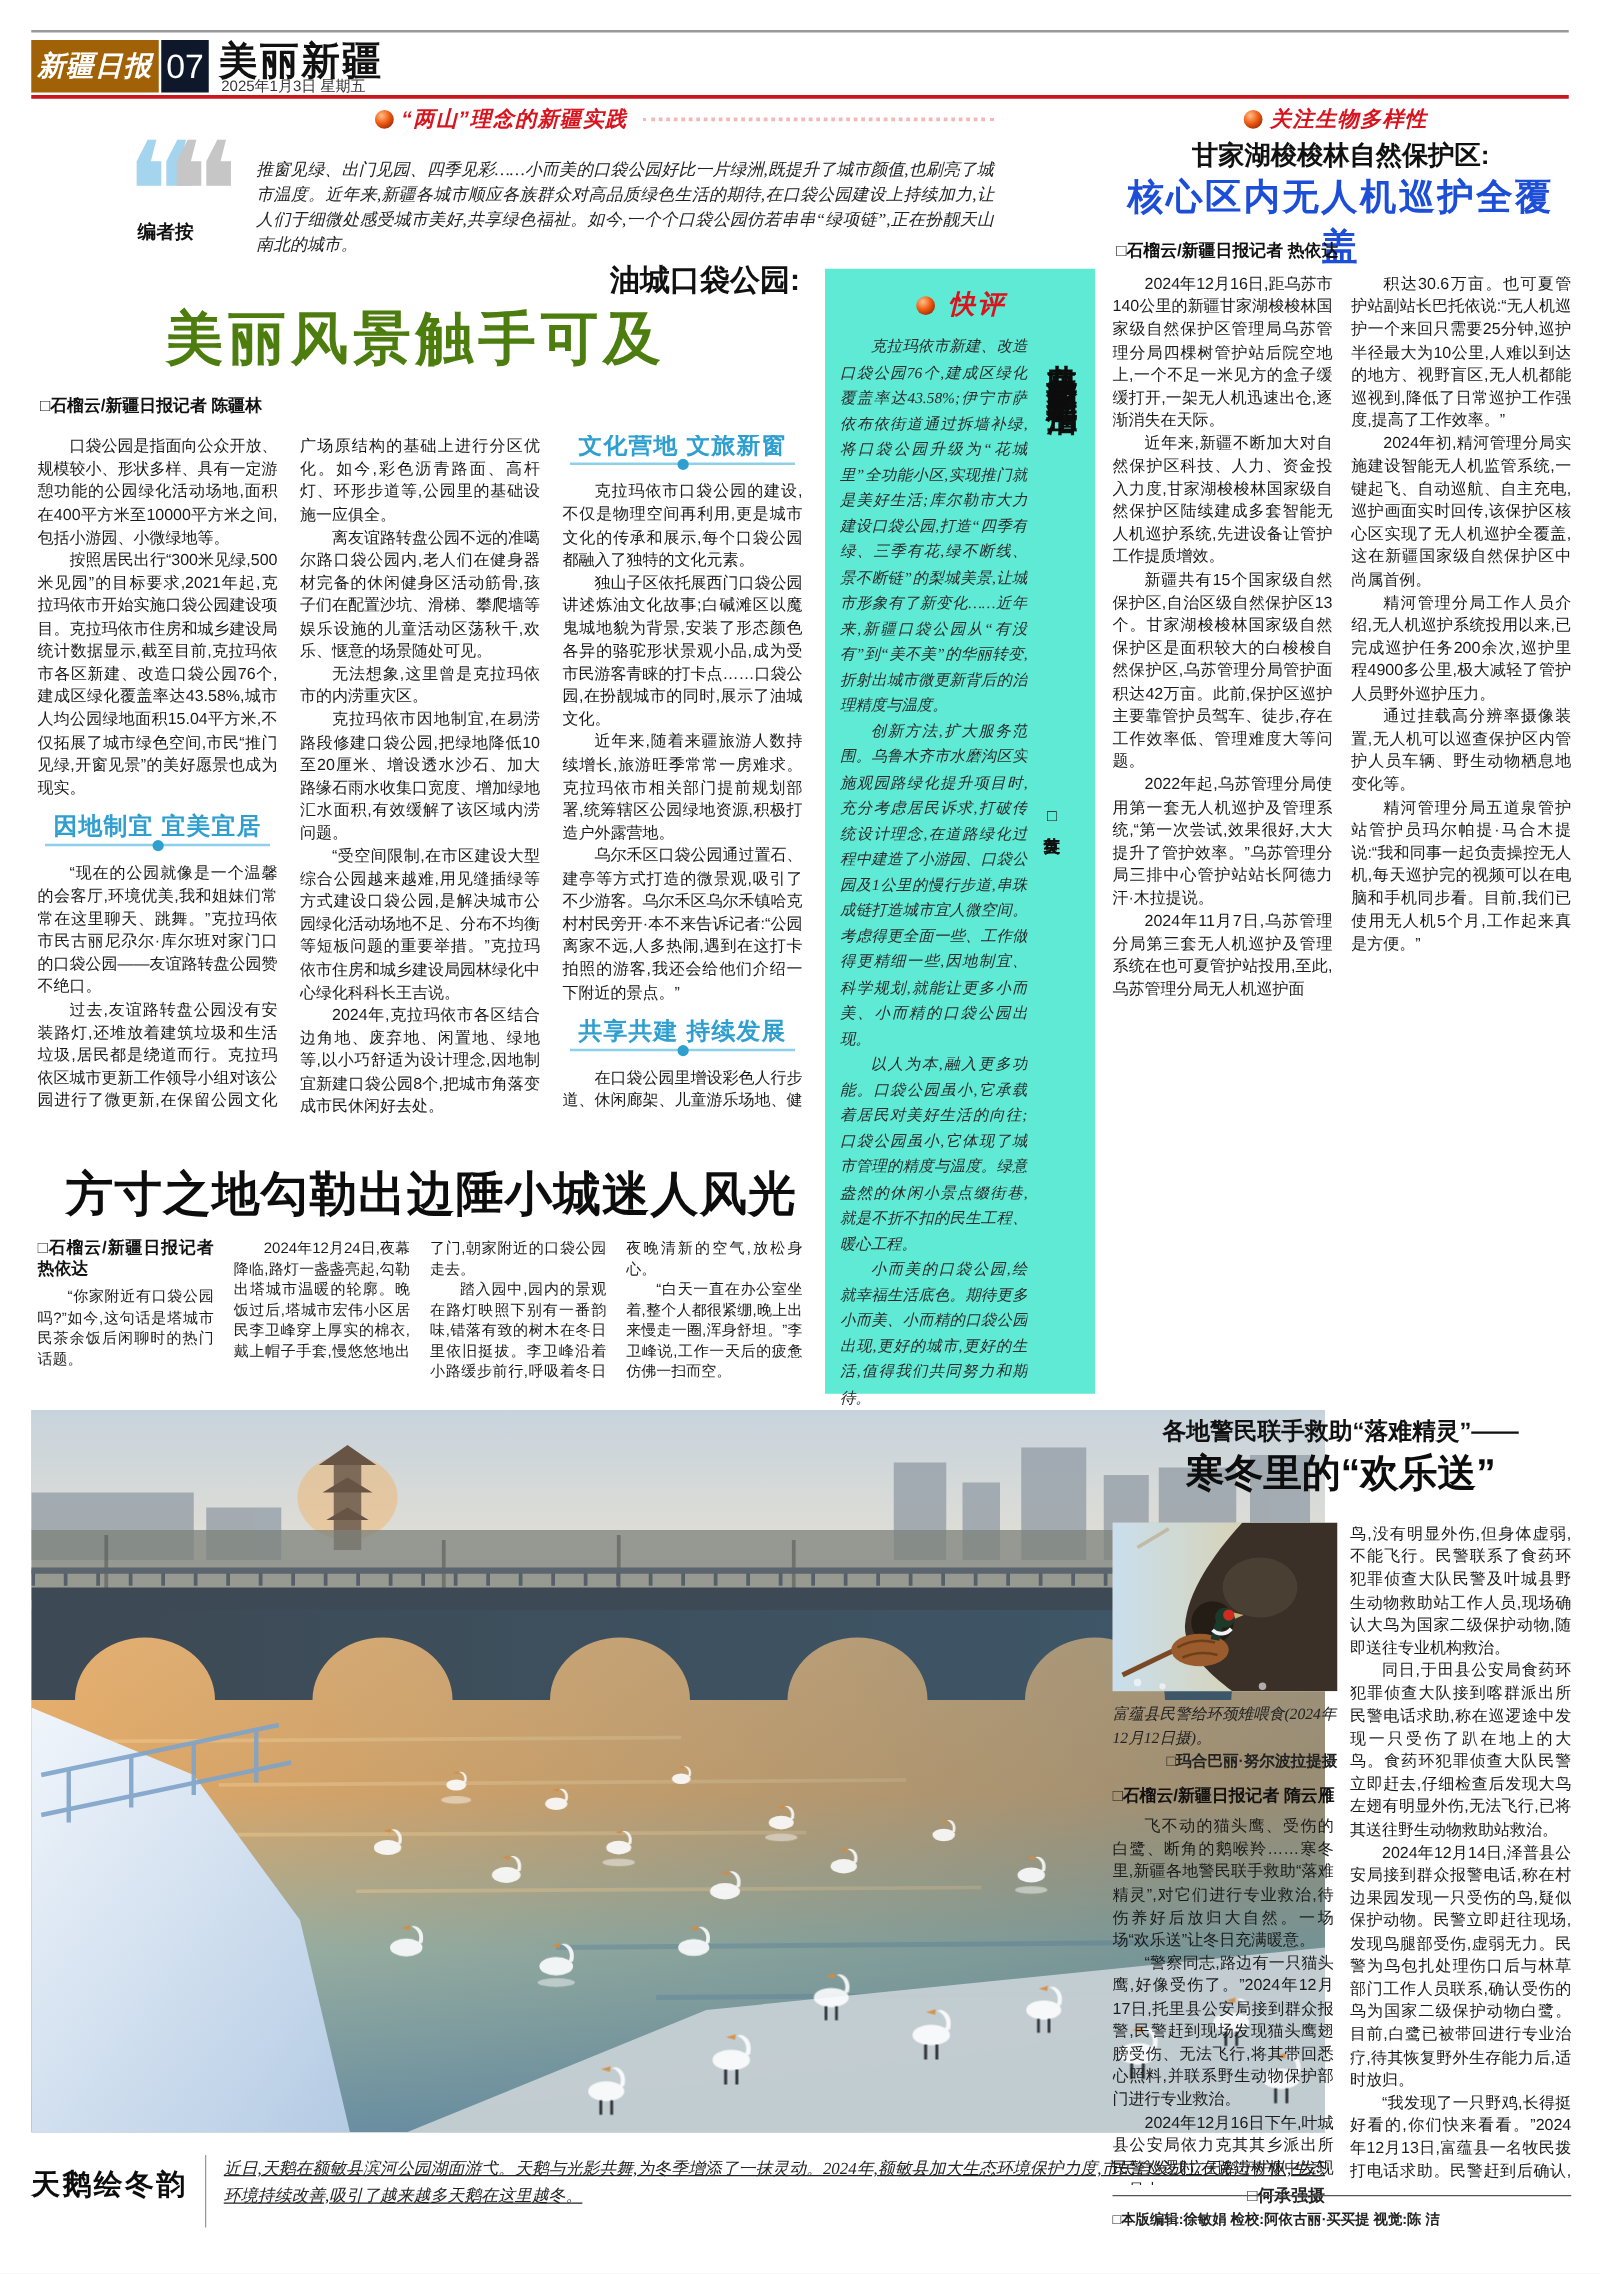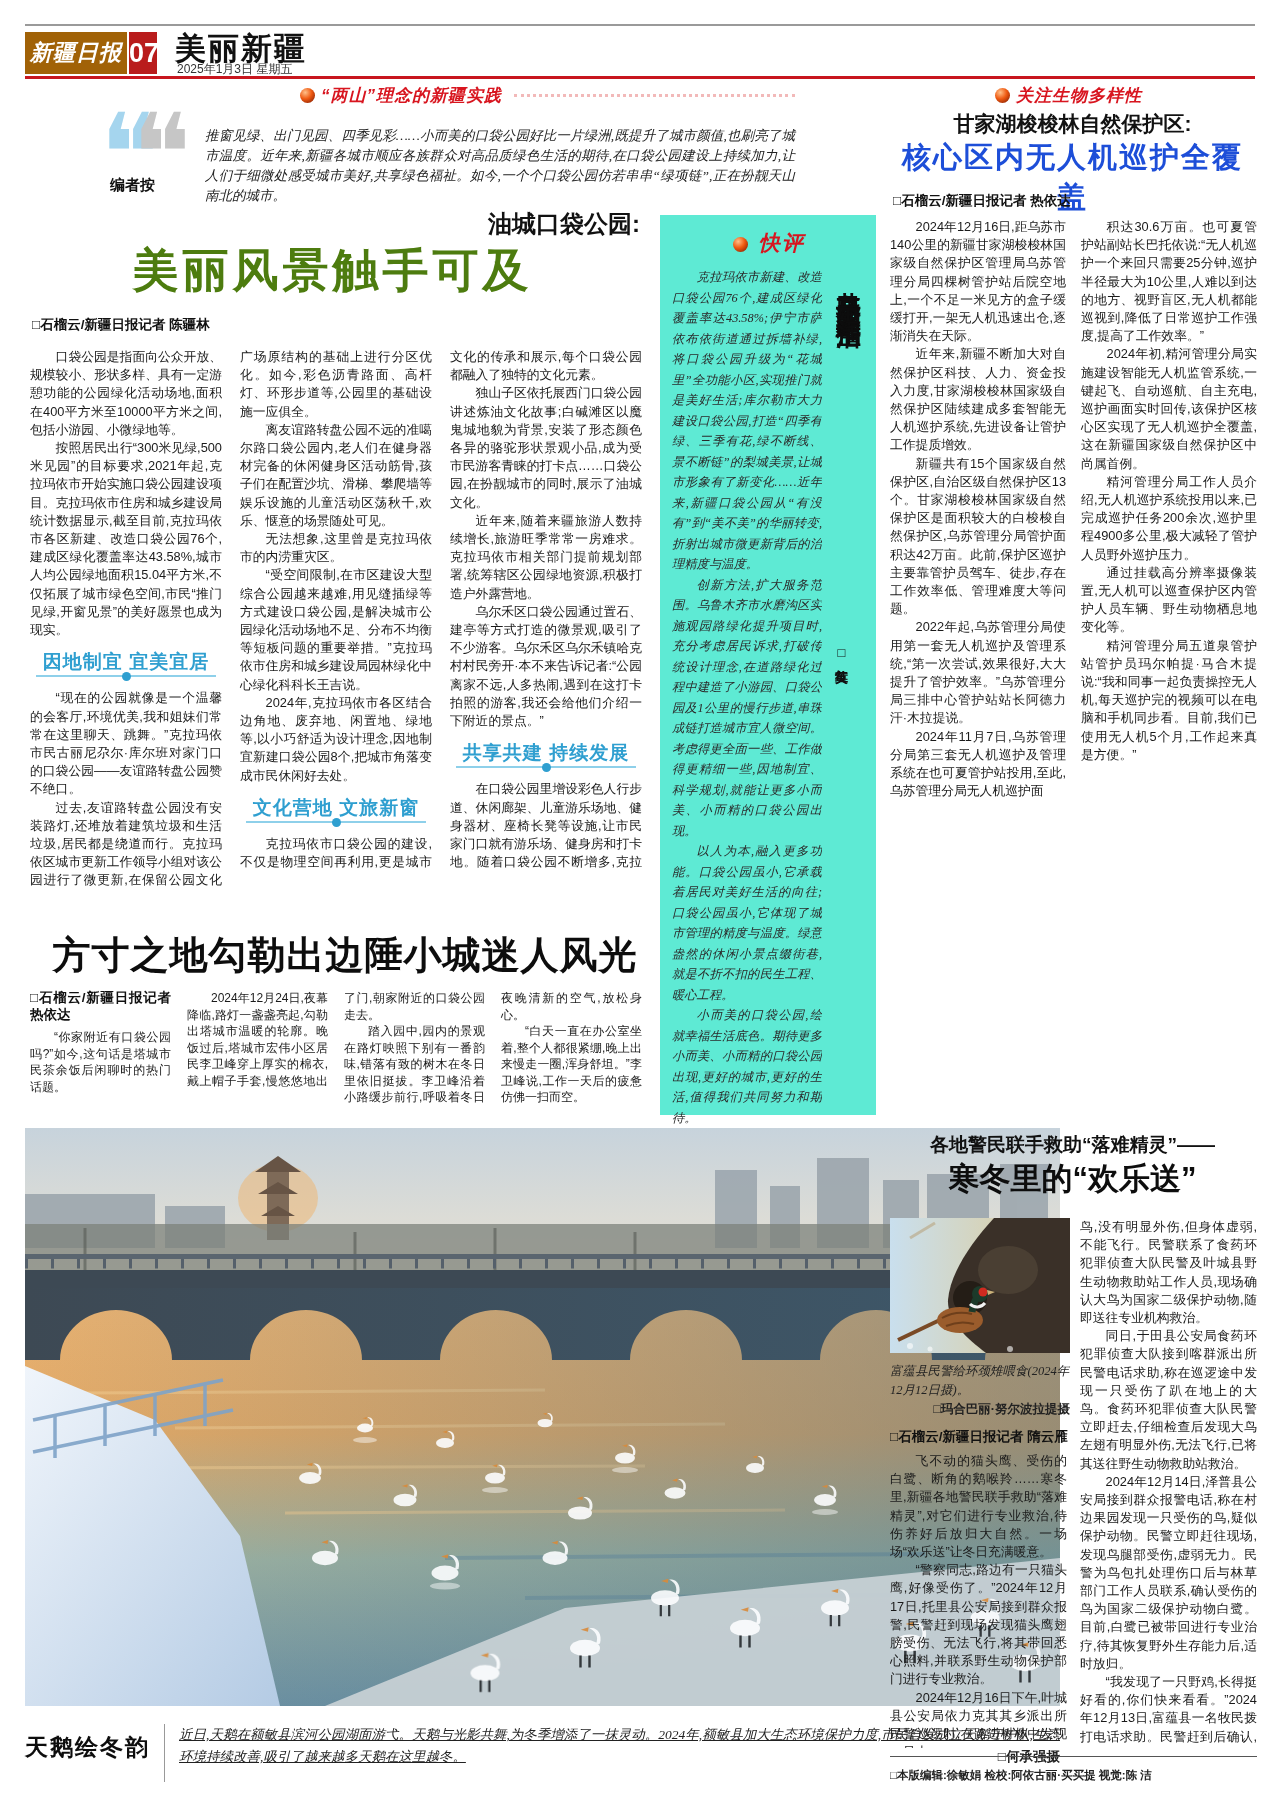--- a/index.html
+++ b/index.html
@@ -4,22 +4,22 @@
 <style>
   html,body{margin:0;padding:0;background:#e9e9e9;}
   .page{position:relative;width:1280px;height:1819px;background:#ffffff;margin:0 auto;
         font-family:"Liberation Sans",sans-serif;color:#1a1a1a;overflow:hidden;}
   .abs{position:absolute;}
   
   .top-rule{left:25px;top:24px;width:1230px;height:2px;background:#9a9a9a;}
   .logo{left:25px;top:32px;width:102px;height:42px;background:#a16207;color:#fff;
         font-family:"Liberation Serif",serif;font-style:italic;font-weight:bold;
         font-size:22px;line-height:42px;text-align:center;letter-spacing:1px;}
-  .pagenum{left:129px;top:32px;width:28px;height:42px;background:#b91c1c;color:#fff;
-        font-size:27px;line-height:42px;text-align:center;font-weight:bold;}
+  .pagenum{left:129px;top:32px;width:38px;height:42px;background:#0f172a;color:#fff;
+        font-size:27px;line-height:42px;text-align:center;font-weight:normal;}
   .sec-title{left:175px;top:28px;font-size:31px;font-weight:900;letter-spacing:2px;color:#111;}
   .sec-date{left:177px;top:61px;font-size:12px;color:#333;}
   .red-rule{left:25px;top:76px;width:1230px;height:3px;background:#c8161e;}
   
   .kicker-row{display:flex;align-items:center;}
   .ball{display:inline-block;width:15px;height:15px;border-radius:50%;flex:0 0 15px;
         background:radial-gradient(circle at 35% 30%,#ffc089 0%,#ef5a12 45%,#701300 100%);
         margin-right:6px;}
   .kick-text{color:#d8151f;font-weight:900;font-size:17px;letter-spacing:1px;font-style:italic;}
   .dotline{flex:1;border-top:3px dotted #f2b9b9;margin-left:12px;height:0;}
@@ -111,20 +111,21 @@
     <p>口袋公园是指面向公众开放、规模较小、形状多样、具有一定游憩功能的公园绿化活动场地,面积在400平方米至10000平方米之间,包括小游园、小微绿地等。</p>
     <p>按照居民出行“300米见绿,500米见园”的目标要求,2021年起,克拉玛依市开始实施口袋公园建设项目。克拉玛依市住房和城乡建设局统计数据显示,截至目前,克拉玛依市各区新建、改造口袋公园76个,建成区绿化覆盖率达43.58%,城市人均公园绿地面积15.04平方米,不仅拓展了城市绿色空间,市民“推门见绿,开窗见景”的美好愿景也成为现实。</p>
     <div class="subhead">因地制宜 宜美宜居</div>
     <div class="sub-rule">
         <span class="dot"></span>
       </div>
     <p>“现在的公园就像是一个温馨的会客厅,环境优美,我和姐妹们常常在这里聊天、跳舞。”克拉玛依市民古丽尼尕尔·库尔班对家门口的口袋公园——友谊路转盘公园赞不绝口。</p>
     <p>过去,友谊路转盘公园没有安装路灯,还堆放着建筑垃圾和生活垃圾,居民都是绕道而行。克拉玛依区城市更新工作领导小组对该公园进行了微更新,在保留公园文化广场原结构的基础上进行分区优化。如今,彩色沥青路面、高杆灯、环形步道等,公园里的基础设施一应俱全。</p>
     <p>离友谊路转盘公园不远的准噶尔路口袋公园内,老人们在健身器材完备的休闲健身区活动筋骨,孩子们在配置沙坑、滑梯、攀爬墙等娱乐设施的儿童活动区荡秋千,欢乐、惬意的场景随处可见。</p>
     <p>无法想象,这里曾是克拉玛依市的内涝重灾区。</p>
+    <p>克拉玛依市因地制宜,在易涝路段修建口袋公园,把绿地降低10至20厘米、增设透水沙石、加大路缘石雨水收集口宽度、增加绿地汇水面积,有效缓解了该区域内涝问题。</p>
     <p>“受空间限制,在市区建设大型综合公园越来越难,用见缝插绿等方式建设口袋公园,是解决城市公园绿化活动场地不足、分布不均衡等短板问题的重要举措。”克拉玛依市住房和城乡建设局园林绿化中心绿化科科长王吉说。</p>
     <p>2024年,克拉玛依市各区结合边角地、废弃地、闲置地、绿地等,以小巧舒适为设计理念,因地制宜新建口袋公园8个,把城市角落变成市民休闲好去处。</p>
     <div class="subhead">文化营地 文旅新窗</div>
     <div class="sub-rule">
         <span class="dot"></span>
       </div>
     <p>克拉玛依市口袋公园的建设,不仅是物理空间再利用,更是城市文化的传承和展示,每个口袋公园都融入了独特的文化元素。</p>
     <p>独山子区依托展西门口袋公园讲述炼油文化故事;白碱滩区以魔鬼城地貌为背景,安装了形态颜色各异的骆驼形状景观小品,成为受市民游客青睐的打卡点……口袋公园,在扮靓城市的同时,展示了油城文化。</p>
     <p>近年来,随着来疆旅游人数持续增长,旅游旺季常常一房难求。克拉玛依市相关部门提前规划部署,统筹辖区公园绿地资源,积极打造户外露营地。</p>
     <p>乌尔禾区口袋公园通过置石、建亭等方式打造的微景观,吸引了不少游客。乌尔禾区乌尔禾镇哈克村村民旁开·本不来告诉记者:“公园离家不远,人多热闹,遇到在这打卡拍照的游客,我还会给他们介绍一下附近的景点。”</p>

